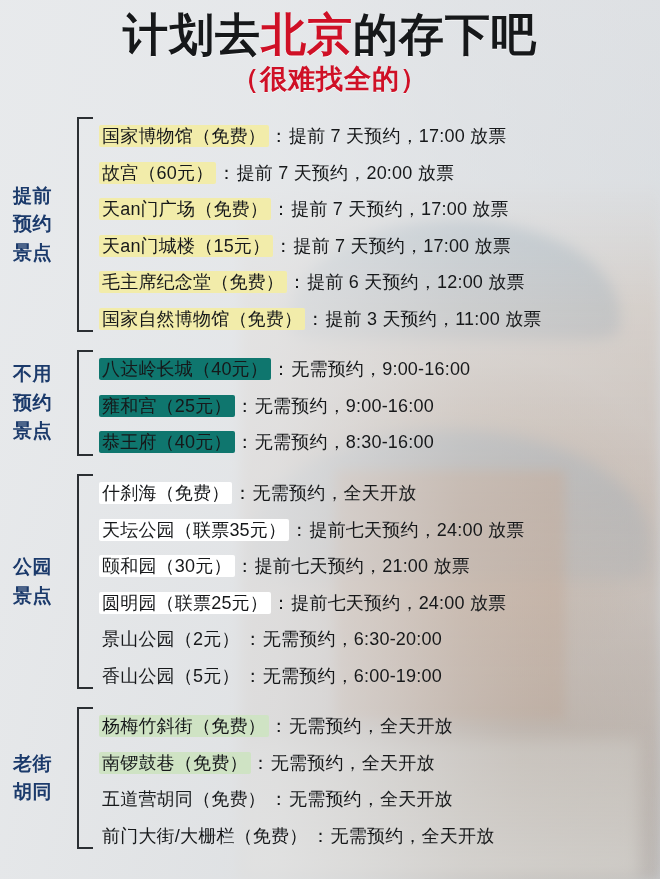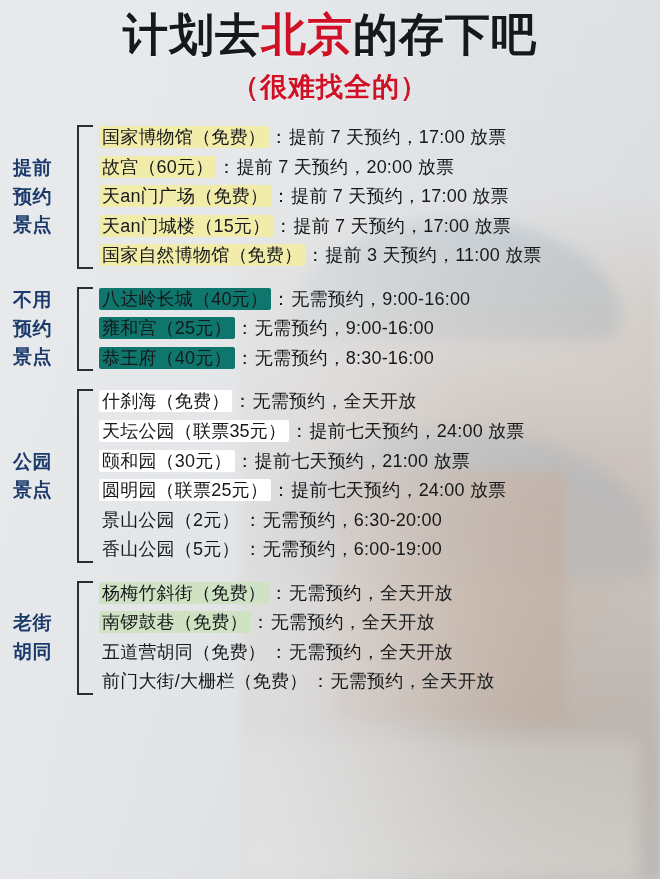--- a/index.html
+++ b/index.html
@@ -95,21 +95,20 @@
     padding-top: 8px;
     line-height: 1.18;
     text-shadow: 0 1px 0 rgba(255,255,255,0.6);
   }
   .title .hl { color: #cf1026; }
   .subtitle {
     text-align: center;
     font-weight: bold;
     font-size: 27px;
     color: #cf1026;
-    margin-top: 8px;
     letter-spacing: 1px;
     text-shadow: 0 1px 0 rgba(255,255,255,0.6);
   }
 
   
   .sections { margin-top: 18px; }
   .section {
     display: flex;
     align-items: center;
     margin-bottom: 14px;
@@ -136,20 +135,21 @@
     margin-bottom: 2px;
   }
   .rows { flex: 1 1 auto; }
   .row {
     font-size: 18px;
     color: #16181a;
     line-height: 1.42;
     padding: 2px 0;
     white-space: nowrap;
     letter-spacing: 0.2px;
+    margin-top: 7px;
   }
   .row .name {
     padding: 1px 3px;
     border-radius: 2px;
   }
   .row .sep { padding: 0 1px; }
   .row .detail { color: #16181a; }
 
   .hl-yellow { background: #f2ecaa; }
   .hl-pink   { background: #0f766e; }
@@ -182,20 +182,21 @@
           <div>提前</div>
           <div>预约</div>
           <div>景点</div>
         </div>
         <div class="bracket"></div>
         <div class="rows">
           <div class="row"><span class="name hl-yellow">国家博物馆（免费）</span><span class="sep">：</span><span class="detail">提前 7 天预约，17:00 放票</span></div>
           <div class="row"><span class="name hl-yellow">故宫（60元）</span><span class="sep">：</span><span class="detail">提前 7 天预约，20:00 放票</span></div>
           <div class="row"><span class="name hl-yellow">天an门广场（免费）</span><span class="sep">：</span><span class="detail">提前 7 天预约，17:00 放票</span></div>
           <div class="row"><span class="name hl-yellow">天an门城楼（15元）</span><span class="sep">：</span><span class="detail">提前 7 天预约，17:00 放票</span></div>
+          <div class="row"><span class="name hl-yellow">毛主席纪念堂（免费）</span><span class="sep">：</span><span class="detail">提前 6 天预约，12:00 放票</span></div>
           <div class="row"><span class="name hl-yellow">国家自然博物馆（免费）</span><span class="sep">：</span><span class="detail">提前 3 天预约，11:00 放票</span></div>
         </div>
       </div>
       <div class="section">
         <div class="sec-label">
           <div>不用</div>
           <div>预约</div>
           <div>景点</div>
         </div>
         <div class="bracket"></div>

